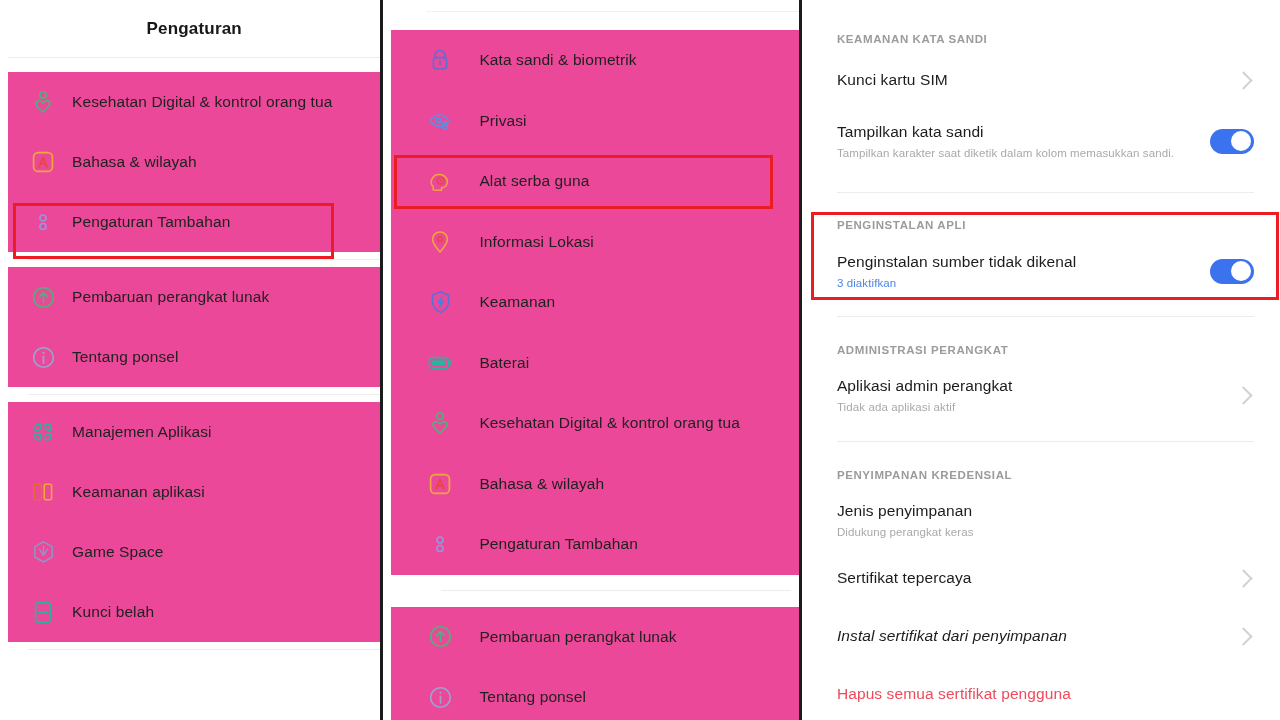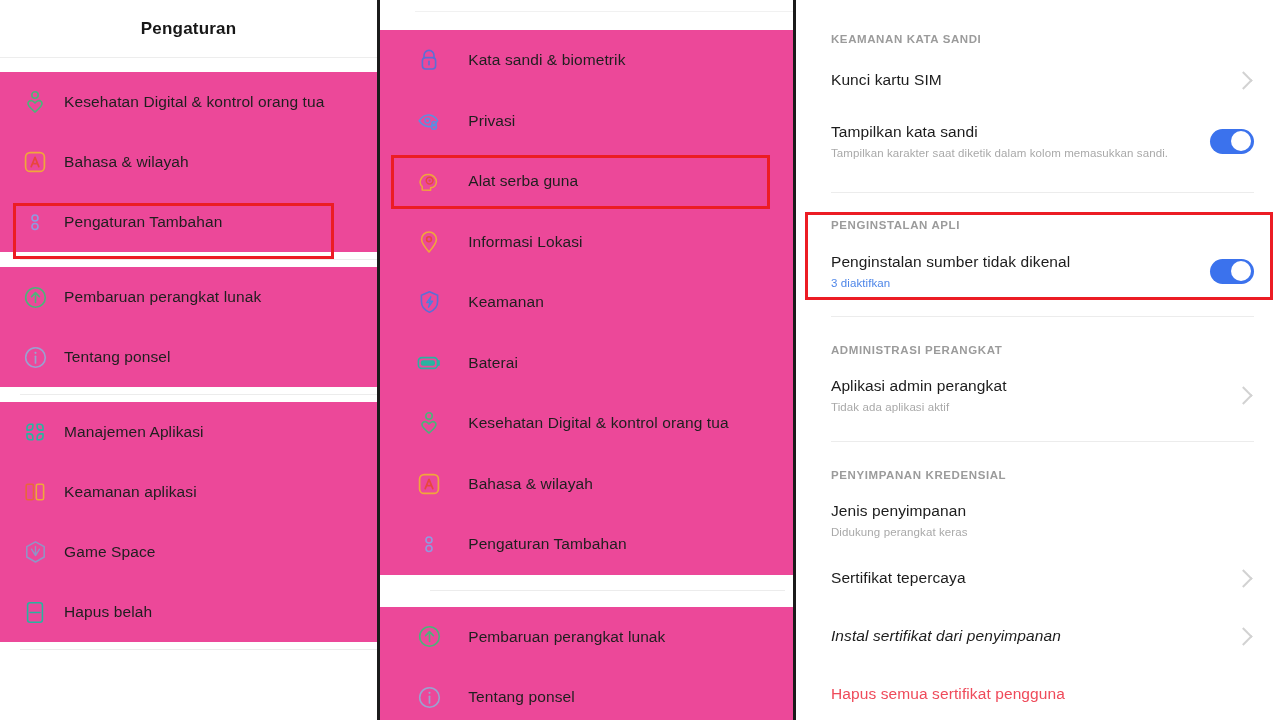--- a/index.html
+++ b/index.html
@@ -6,21 +6,21 @@
   body{
     width:1280px;height:720px;
     background:#ffffff;
     font-family:"Liberation Sans","DejaVu Sans",sans-serif;
     overflow:hidden;
     -webkit-font-smoothing:antialiased;
   }
   .screen{position:relative;width:1280px;height:720px;display:flex;}
 
   
-  .panel{position:relative;height:720px;background:#fff;overflow:hidden;}
+  .panel{position:relative;height:720px;background:#fff;overflow:hidden;padding-left:8px;}
   .panel-left{width:382px;}
   .panel-mid{width:418px;border-left:3px solid #1b1b1b;border-right:3px solid #1b1b1b;}
   .panel-right{width:474px;}
 
   
   .hdr{
     height:57px;display:flex;align-items:center;justify-content:center;
     border-bottom:1px solid #ededed;background:#fff;
   }
   .hdr-title{font-size:17px;font-weight:bold;color:#171717;letter-spacing:.2px;}
@@ -187,21 +187,21 @@
         <span class="lbl">Game Space</span>
       </div>
 
       <div class="row">
         <span class="ico">
           <svg width="20" height="23" viewBox="0 0 20 23">
             <rect x="2.6" y="1.8" width="14.8" height="19.4" rx="2.4" fill="none" stroke="#28b3a0" stroke-width="1.6"></rect>
             <path d="M5.2 11.5 H14.8" fill="none" stroke="#28b3a0" stroke-width="1.6" stroke-linecap="round"></path>
           </svg>
         </span>
-        <span class="lbl">Hapus belah</span>
+        <span class="lbl">Kunci belah</span>
       </div>
     </div>
 
     <div class="gap-s"></div>
     <div class="sep"></div>
 
     <div class="hl" id="hl-left"></div>
   </div>
 
   <div class="panel panel-mid">

